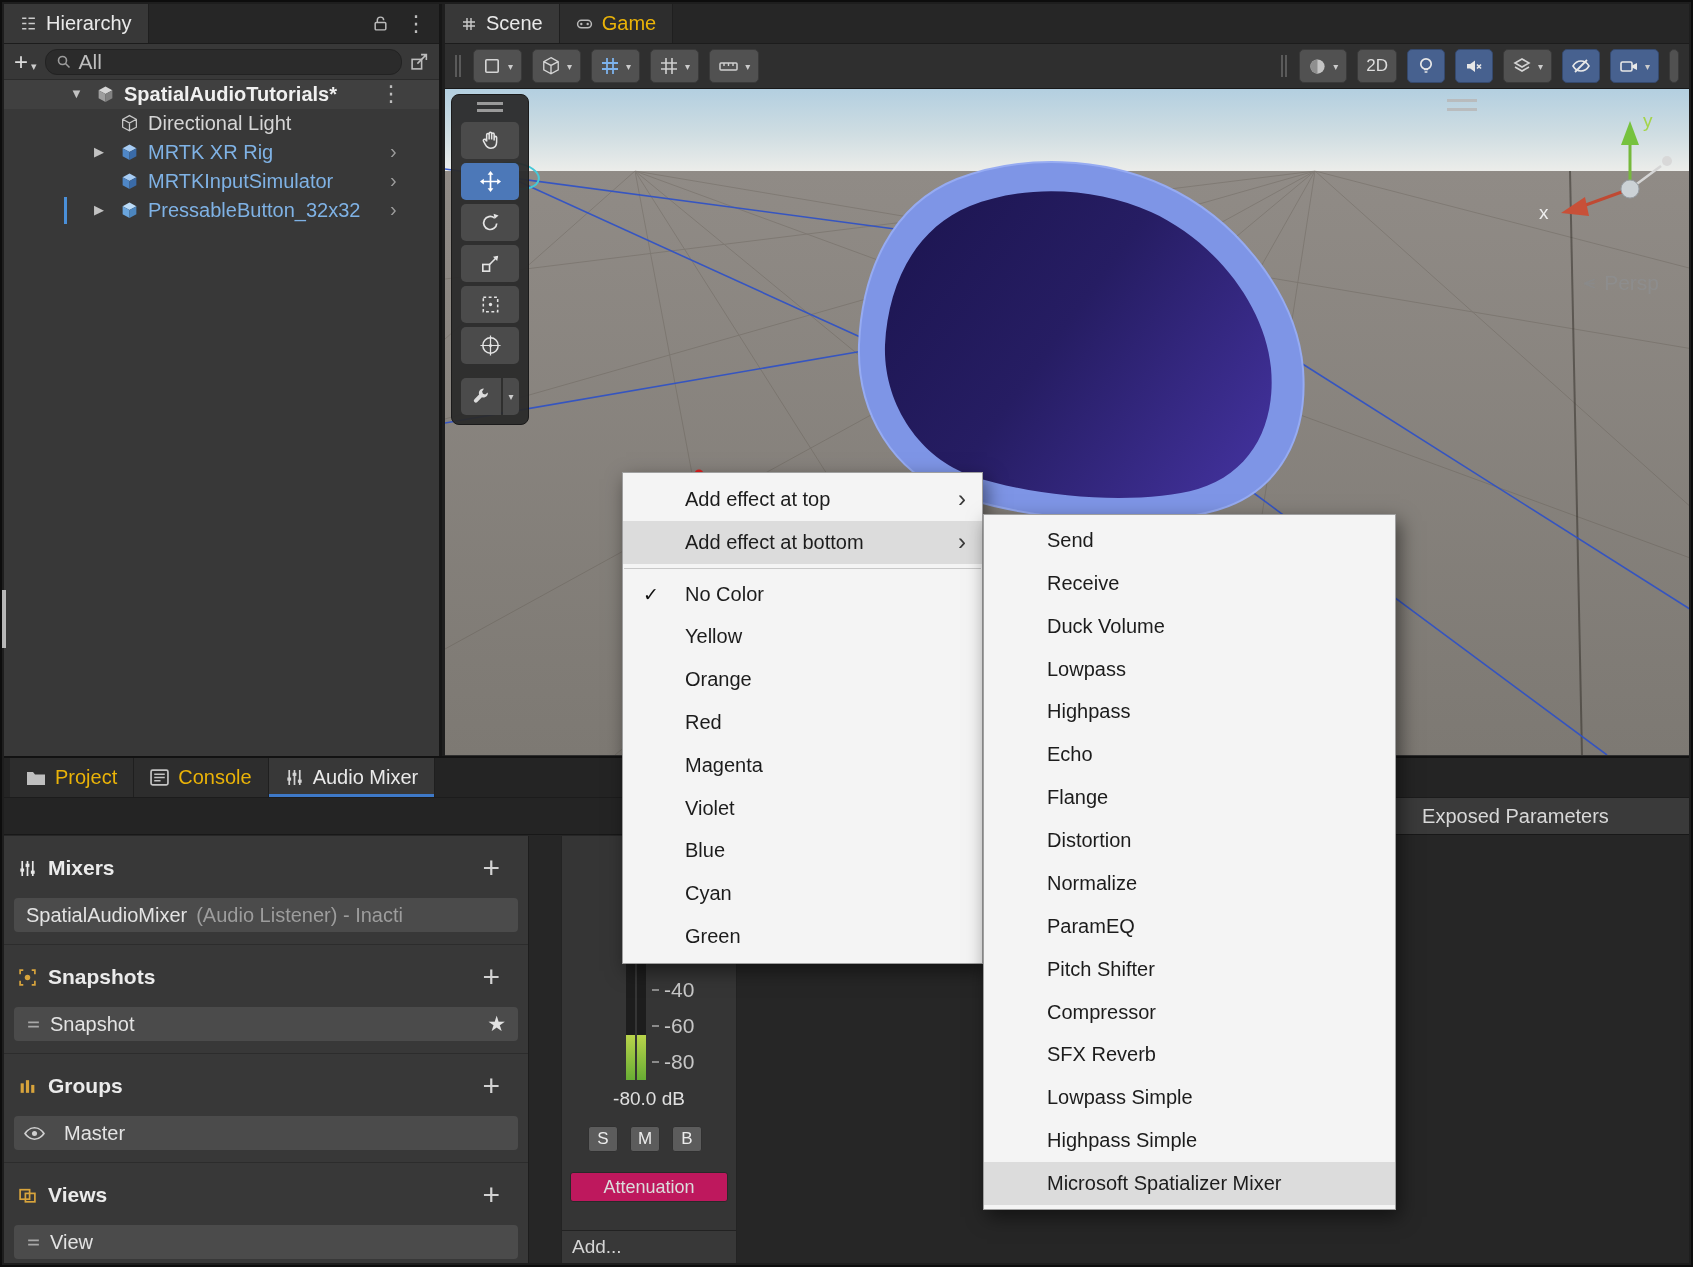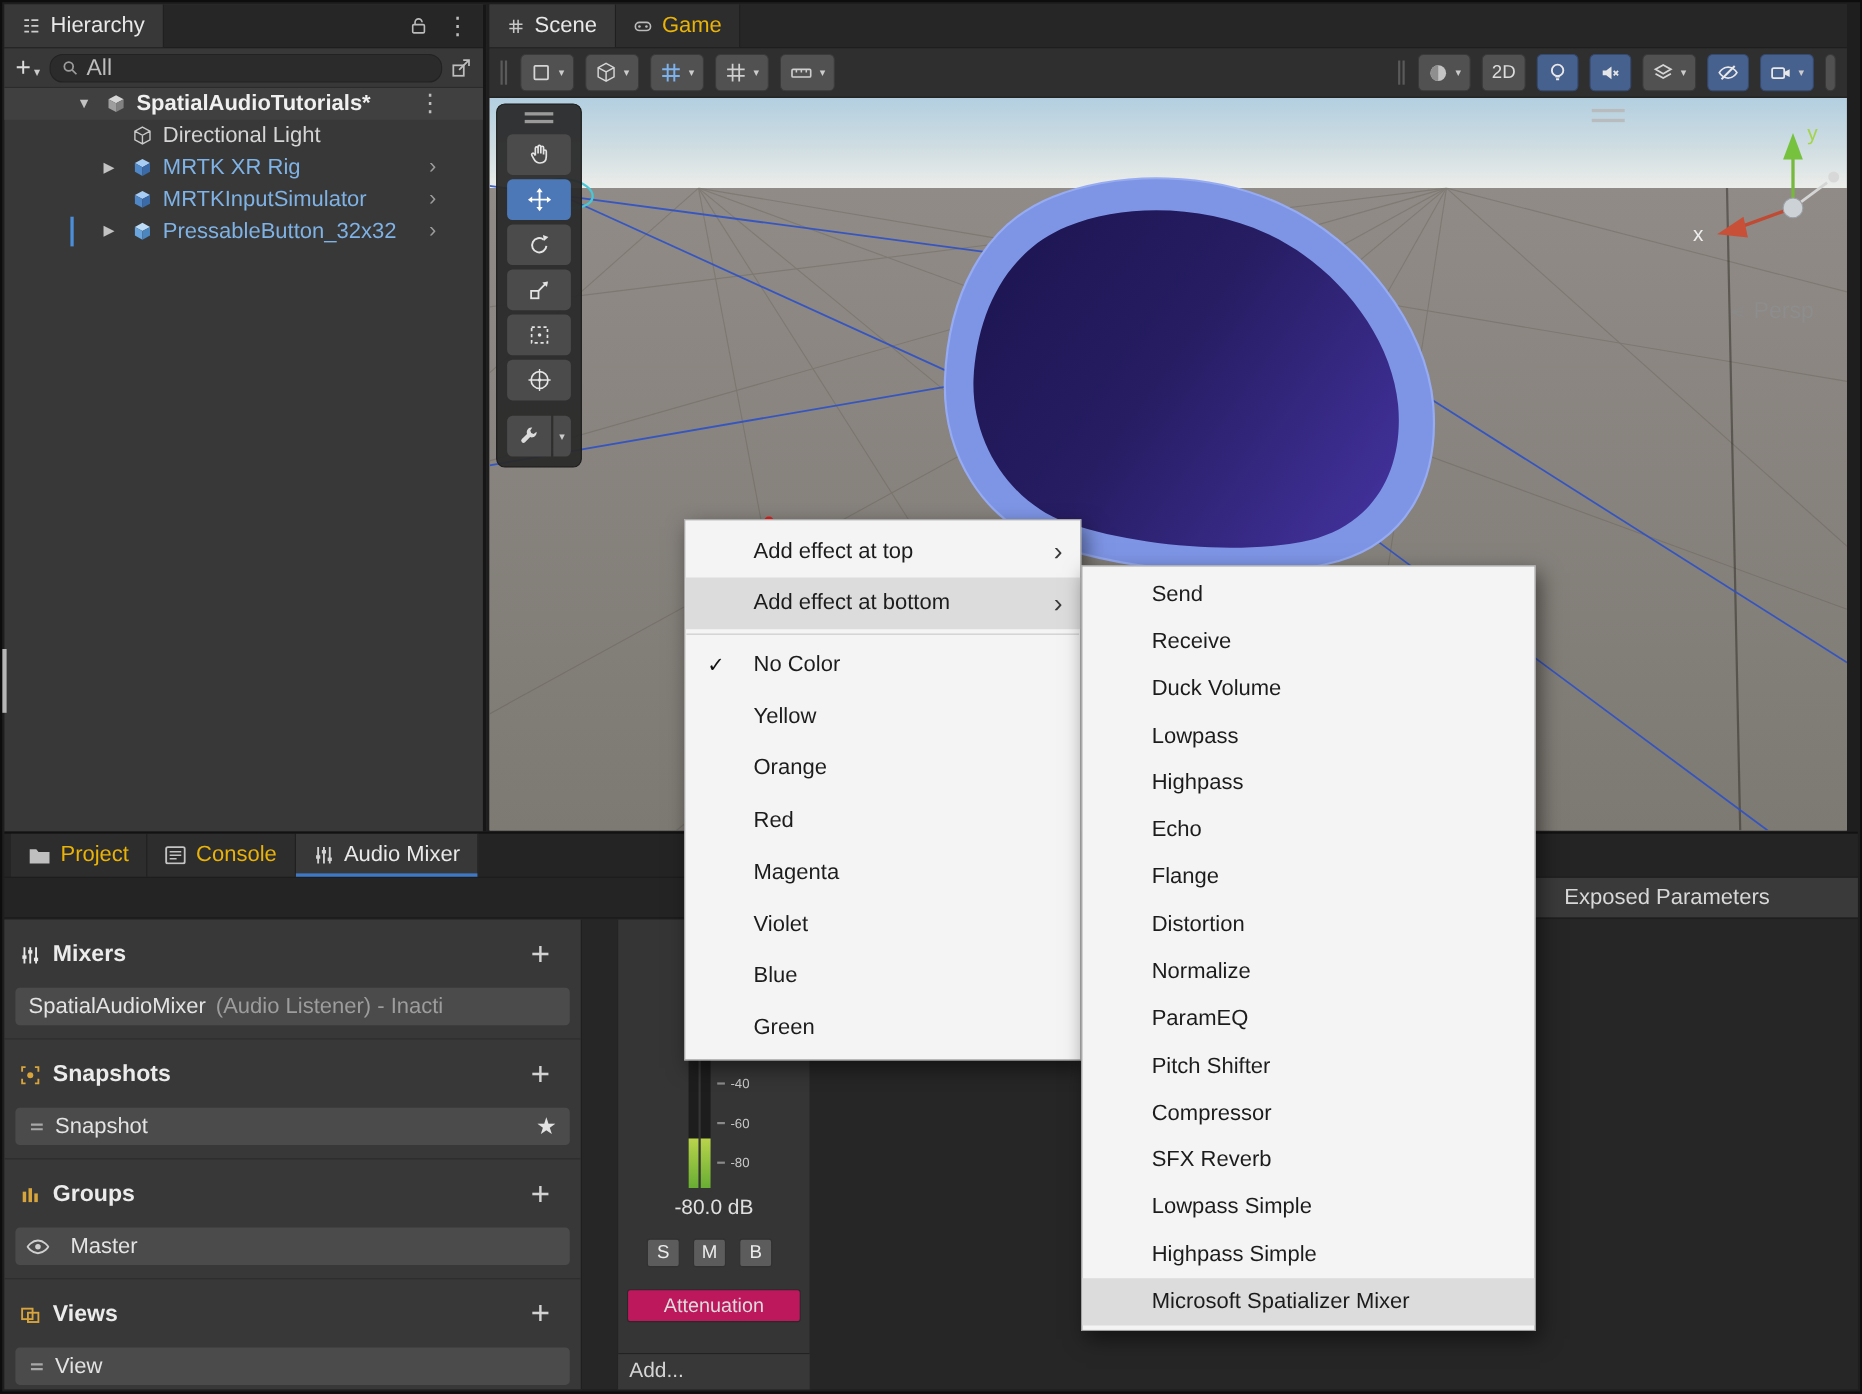--- a/index.html
+++ b/index.html
@@ -32,21 +32,21 @@
   .trow .lbl { position:absolute; left:144px; top:3px; white-space:nowrap; }
   .trow.root { background:#404040; }
   .trow.root .lbl { left:120px; font-weight:bold; color:#f0f0f0; }
   .trow .chev { position:absolute; left:386px; top:2px; color:#9c9c9c; font-size:20px; }
   .trow .kebab { position:absolute; left:376px; top:3px; }
   .trow .lbl.blue { color:#7fb2e5; }
   .trow.sel::before { content:""; position:absolute; left:60px; top:1px; bottom:1px; width:3px; background:#4a8fd8; }
   .left-nub { position:absolute; left:0; top:588px; width:4px; height:58px; background:#cfcfcf; opacity:.85; z-index:5; }
 
   
-  #scene-panel { position:absolute; left:443px; top:2px; right:12px; height:752px; background:#2f2f2f; }
+  #scene-panel { position:absolute; left:443px; top:2px; right:2px; height:752px; background:#2f2f2f; }
   .scene-toolbar { height:45px; background:#2f2f2f; display:flex; align-items:center; padding:0 10px; gap:10px; border-bottom:1px solid #181818; }
   .tbtn { height:34px; background:#515151; border:1px solid #3a3a3a; border-radius:5px; display:flex; align-items:center; justify-content:center; padding:0 8px; gap:6px; color:#ddd; font-size:17px; }
   .tbtn .caret { font-size:10px; color:#ccc; }
   .tbtn.accent { background:#47618f; border-color:#35496d; }
   .tbtn.sliver { width:10px; padding:0; }
   .tb-right { margin-left:auto; display:flex; align-items:center; gap:10px; }
   .vsep { width:2px; height:22px; background:#5a5a5a; box-shadow:4px 0 0 #5a5a5a; margin-right:6px; }
 
   .viewport { position:relative; height:666px; overflow:hidden; background:#8d8884; }
   .sky { position:absolute; left:0; right:0; top:0; height:82px; background:linear-gradient(#b3cfe0 0%, #cfdde2 55%, #ecedea 100%); }
@@ -79,21 +79,21 @@
   .mrow { margin:12px 10px 0; height:34px; background:#4b4b4b; border-radius:4px; display:flex; align-items:center; padding:0 12px; font-size:20px; color:#e3e3e3; gap:9px; overflow:hidden; }
   .mrow .detail { color:#9d9d9d; white-space:nowrap; }
   .mrow .star { margin-left:auto; color:#e2e2e2; font-size:21px; }
   .mrow.master { padding-left:10px; }
   .mrow.master .lbl { margin-left:10px; }
 
   .channel-strip { position:absolute; left:557px; top:0; bottom:0; width:176px; background:#353535; border-left:1px solid #232323; border-right:1px solid #232323; }
   .meters { position:absolute; left:64px; top:30px; height:214px; display:flex; gap:2px; }
   .meter-bar { width:9px; height:100%; background:#1d1d1d; position:relative; }
   .meter-bar::after { content:""; position:absolute; left:0; right:0; bottom:0; height:45px; background:linear-gradient(#b9d44b, #68ad34); }
-  .tick-row { position:absolute; left:90px; display:flex; align-items:center; gap:5px; color:#c7c7c7; font-size:12px; }
+  .tick-row { position:absolute; left:90px; display:flex; align-items:center; gap:5px; color:#c7c7c7; font-size:21px; }
   .tick-row::before { content:""; width:7px; height:2px; background:#8b8b8b; }
   .db { position:absolute; left:0; right:0; top:252px; text-align:center; color:#e0e0e0; font-size:19px; }
   .smb { position:absolute; left:26px; top:290px; display:flex; gap:12px; }
   .smb .b { width:30px; height:26px; background:#5c5c5c; border:1px solid #313131; border-radius:3px; color:#ececec; font-size:17px; display:flex; align-items:center; justify-content:center; }
   .attn { position:absolute; left:8px; right:8px; top:336px; height:30px; background:#be185d; border:1px solid #292929; border-radius:3px; color:#dcdcdc; font-size:18px; display:flex; align-items:center; justify-content:center; }
   .addrow { position:absolute; left:0; right:0; bottom:0; height:33px; border-top:1px solid #222; background:#383838; color:#d6d6d6; font-size:19px; display:flex; align-items:center; padding-left:10px; }
 
   
   .menu { position:absolute; background:#f4f4f4; border:1px solid #9f9f9f; box-shadow:4px 7px 18px rgba(0,0,0,.5); display:flex; flex-direction:column; font-size:20px; color:#1c1c1c; }
   #ctx-menu { left:620px; top:470px; width:361px; height:492px; padding:5px 0; z-index:60; }
@@ -570,20 +570,23 @@
     <div class="mi">
         <span>Magenta</span>
       </div>
     <div class="mi">
         <span>Violet</span>
       </div>
     <div class="mi">
         <span>Blue</span>
       </div>
     <div class="mi">
+        <span>Cyan</span>
+      </div>
+    <div class="mi">
         <span>Green</span>
       </div>
   </div>
 
   <div id="fx-menu" class="menu">
     <div class="mi">
         <span>Send</span>
       </div>
     <div class="mi">
         <span>Receive</span>

